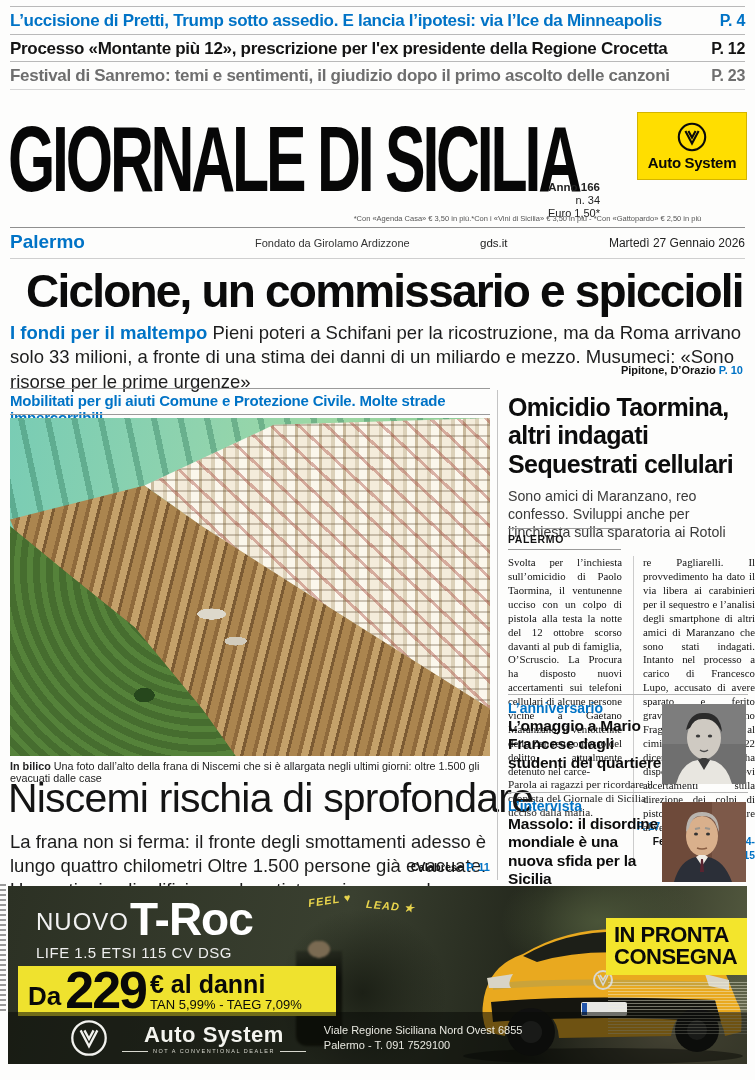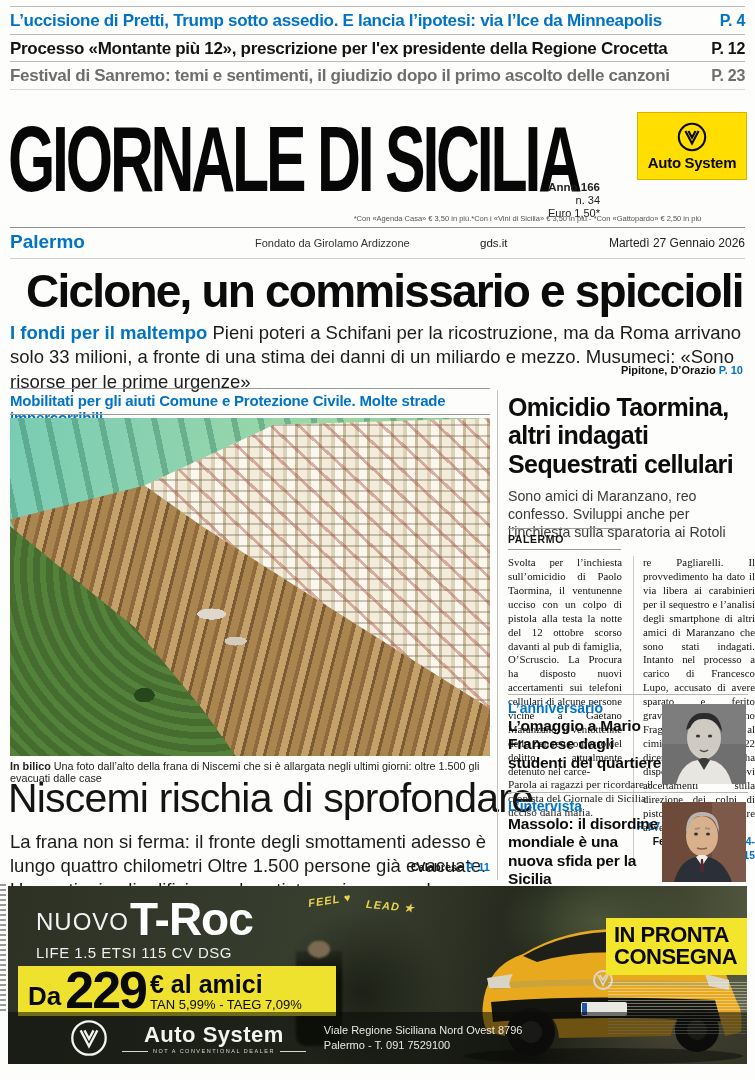--- a/index.html
+++ b/index.html
@@ -300,21 +300,21 @@
       <circle cx="244" cy="116" r="22" fill="#101010"></circle>
       <circle cx="244" cy="116" r="10" fill="#2e2e2e"></circle>
       <circle cx="150" cy="66" r="9" fill="none" stroke="#d8d8d2" stroke-width="2"></circle>
       <path d="M145 61 L150 71 L155 61 M147 61 L150 66 L153 61" stroke="#d8d8d2" stroke-width="1.6" fill="none"></path>
     </svg>
 
     <div id="ad-pricebox">
       <span id="ad-da">Da</span>
       <span id="ad-price">229</span>
       <span id="ad-unitwrap">
-        <span id="ad-unit">€ al amici</span>
+        <span id="ad-unit">€ al danni</span>
         <span id="ad-finance">TAN 5,99% - TAEG 7,09%</span>
       </span>
     </div>
 
     <div id="ad-ribbon">
       <div>IN PRONTA</div>
       <div>CONSEGNA</div>
     </div>
     <div id="ad-fineprint"></div>
 
@@ -322,19 +322,19 @@
       <svg id="dealer-logo" width="38" height="38" viewBox="0 0 100 100">
         <circle cx="50" cy="50" r="44" fill="none" stroke="#f2f2ee" stroke-width="6"></circle>
         <path d="M28 30 L50 72 L72 30" fill="none" stroke="#f2f2ee" stroke-width="6"></path>
         <path d="M38 30 L50 52 L62 30" fill="none" stroke="#f2f2ee" stroke-width="6"></path>
       </svg>
       <span id="dealer-namewrap">
         <span id="dealer-name">Auto System</span>
         <span id="dealer-tag">NOT A CONVENTIONAL DEALER</span>
       </span>
       <span id="dealer-address">
-        <div>Viale Regione Siciliana Nord Ovest 8796</div>
+        <div>Viale Regione Siciliana Nord Ovest 6855</div>
         <div>Palermo - T. 091 7529100</div>
       </span>
     </div>
   </div>
 
 </div>
 
 </body></html>

